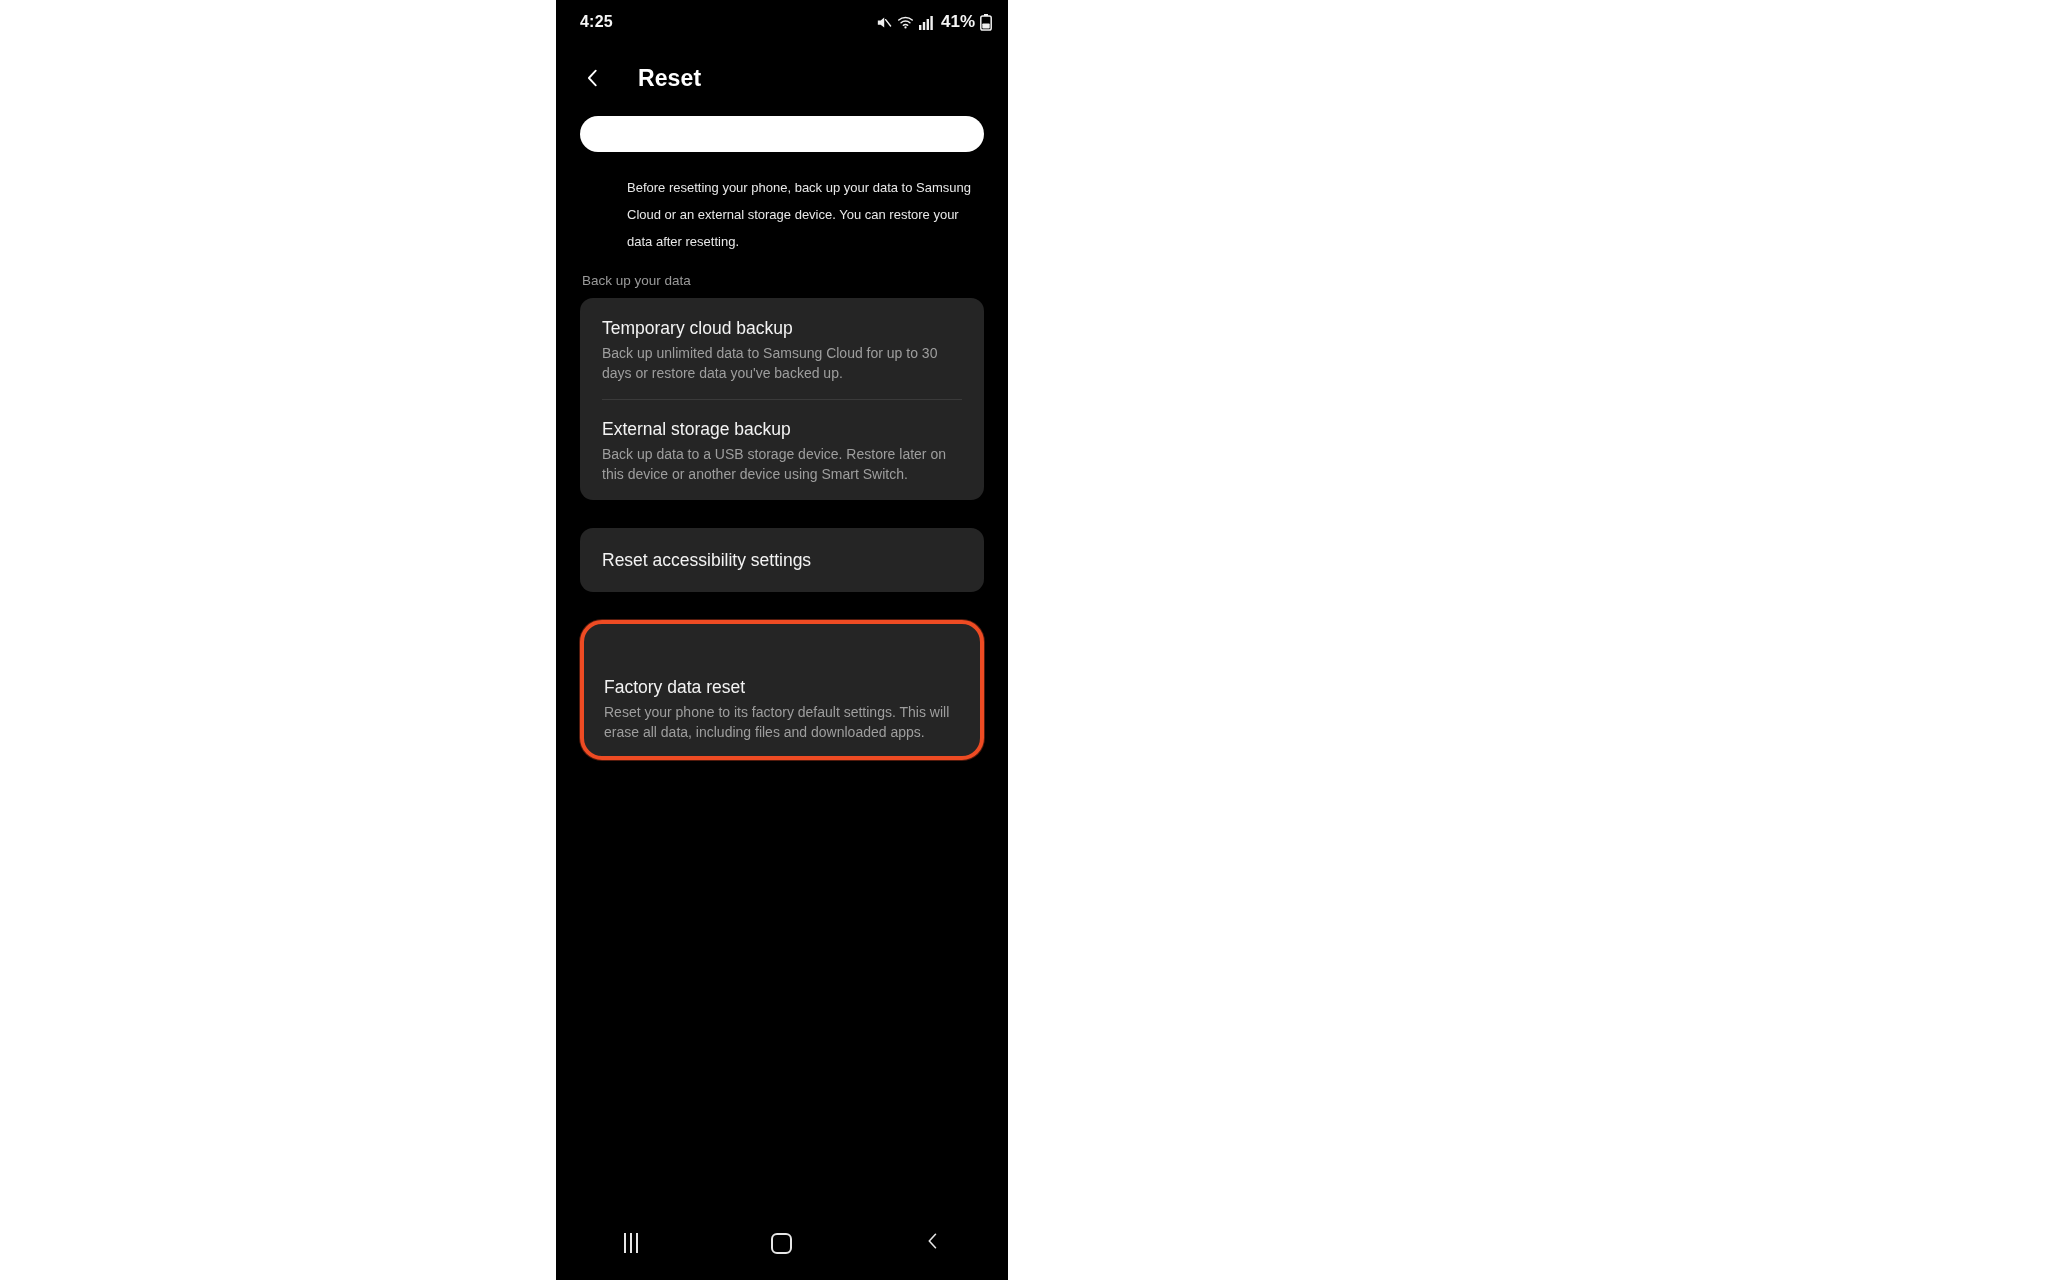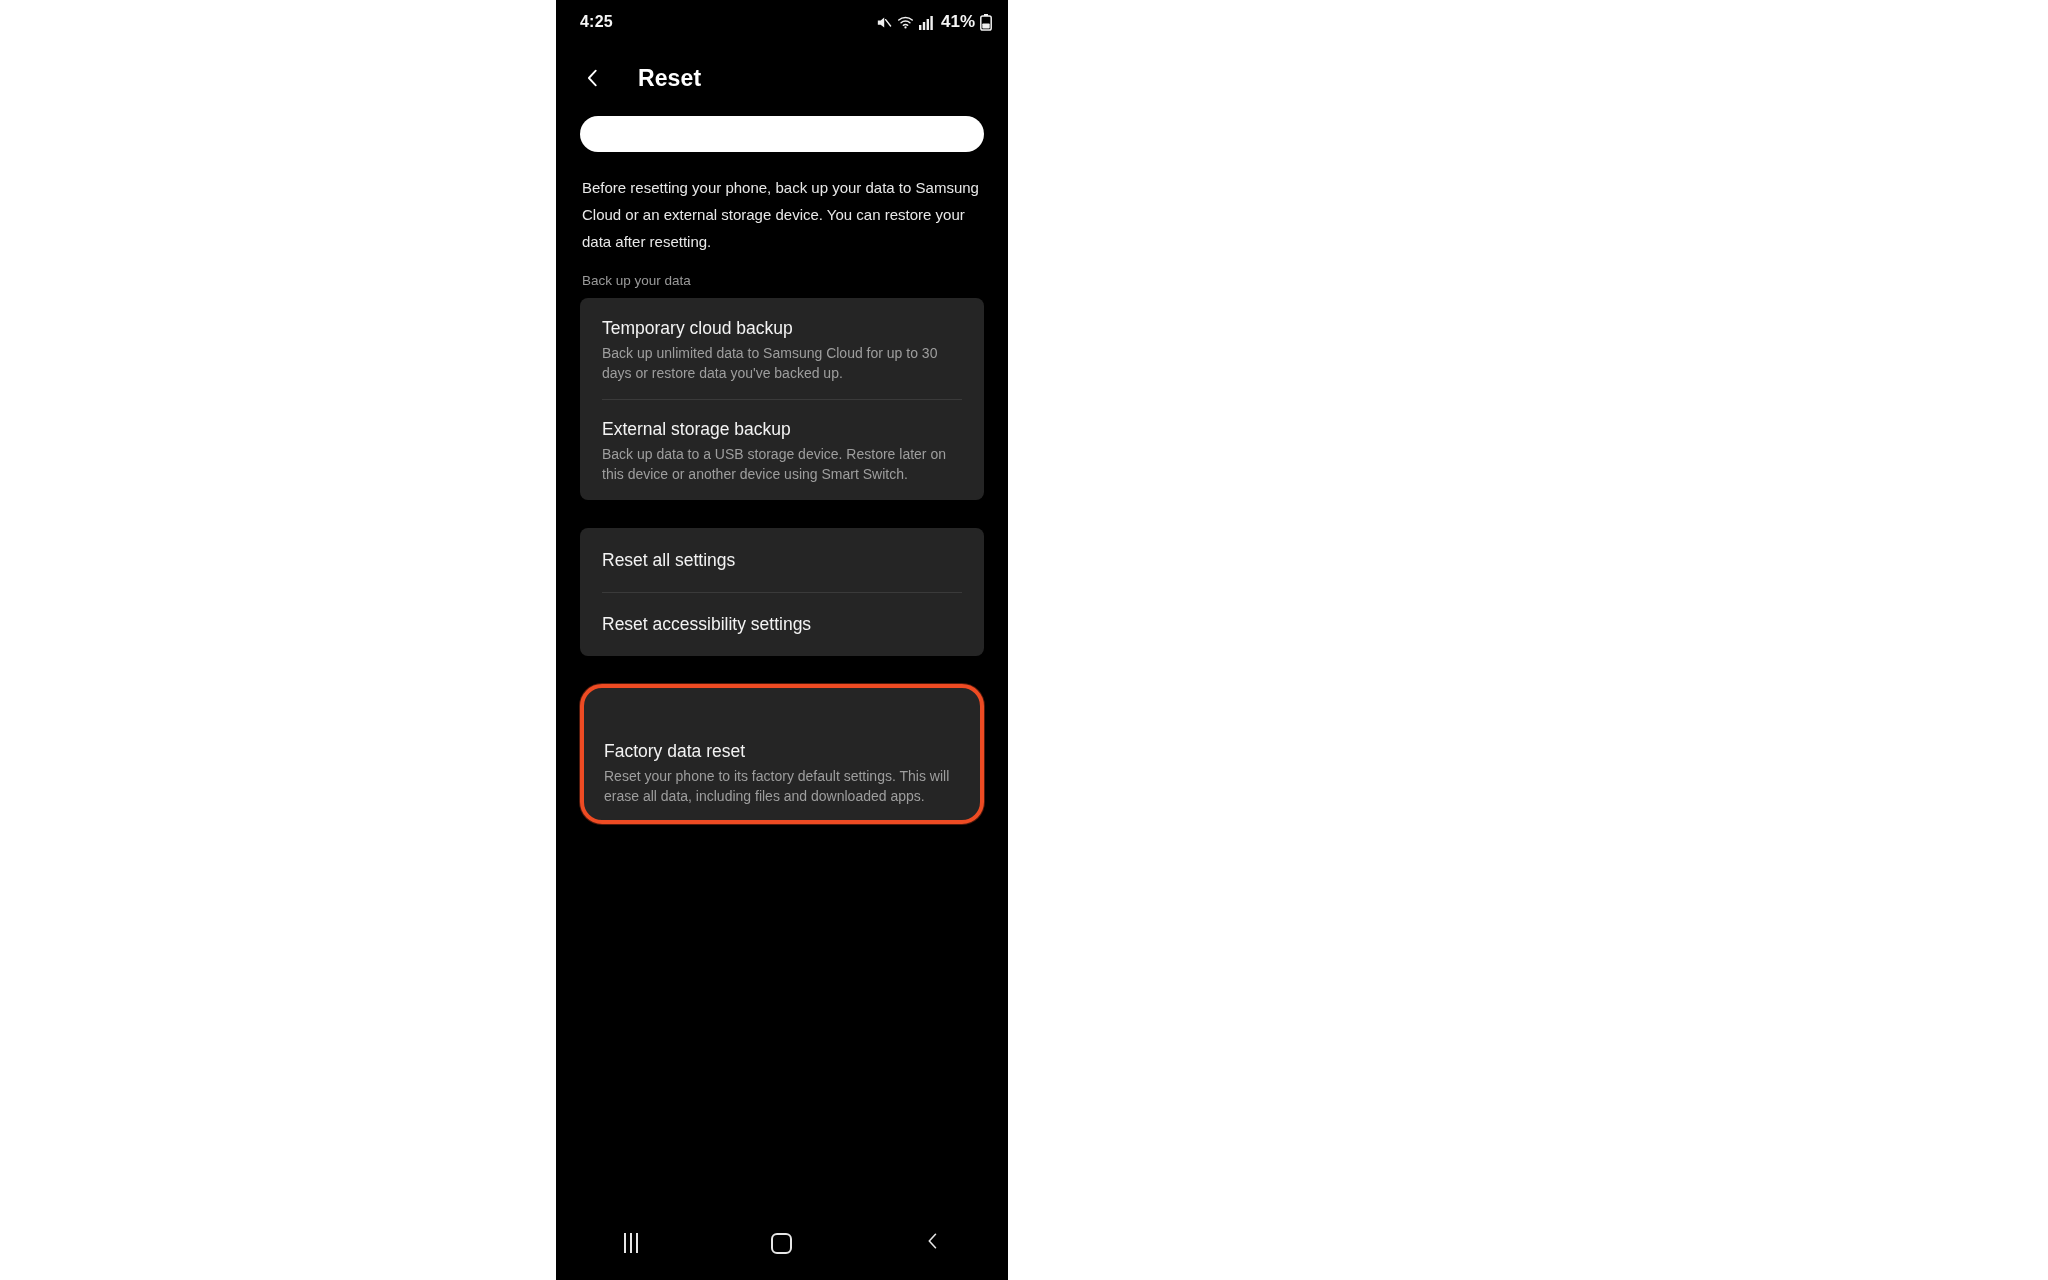--- a/index.html
+++ b/index.html
@@ -99,39 +99,40 @@
   .search-pill {
     height: 36px;
     background: #ffffff;
     border-radius: 20px;
     margin-top: 4px;
     margin-bottom: 22px;
   }
 
   
   .intro-text {
-    font-size: 15px;
+    font-size: 13px;
     line-height: 27px;
     color: #e8e8e8;
     padding: 0 2px;
     margin-bottom: 18px;
+    margin-left: 45px;
   }
 
   .section-label {
     font-size: 13.5px;
     color: #9a9a9a;
     padding: 0 2px;
     margin-bottom: 10px;
     font-weight: normal;
   }
 
   
   .card {
     background: #252525;
-    border-radius: 8px;
+    border-radius: 13px;
     overflow: hidden;
   }
 
   .pref {
     padding: 18px 22px 16px 22px;
     cursor: pointer;
   }
   .pref + .pref { position: relative; }
   .pref + .pref::before {
     content: "";
@@ -277,23 +278,20 @@
           <div class="pref-title">External storage backup</div>
           <div class="pref-summary">Back up data to a USB storage device. Restore later on this device or another device using Smart Switch.</div>
         </div>
 
       </div>
 
       <div class="group-gap"></div>
 
       <div class="card">
 
-        <div class="pref simple">
-          <div class="pref-title">Reset all settings</div>
-        </div>
 
 
         <div class="pref simple">
           <div class="pref-title">Reset accessibility settings</div>
         </div>
 
       </div>
 
       <div class="group-gap"></div>
 

